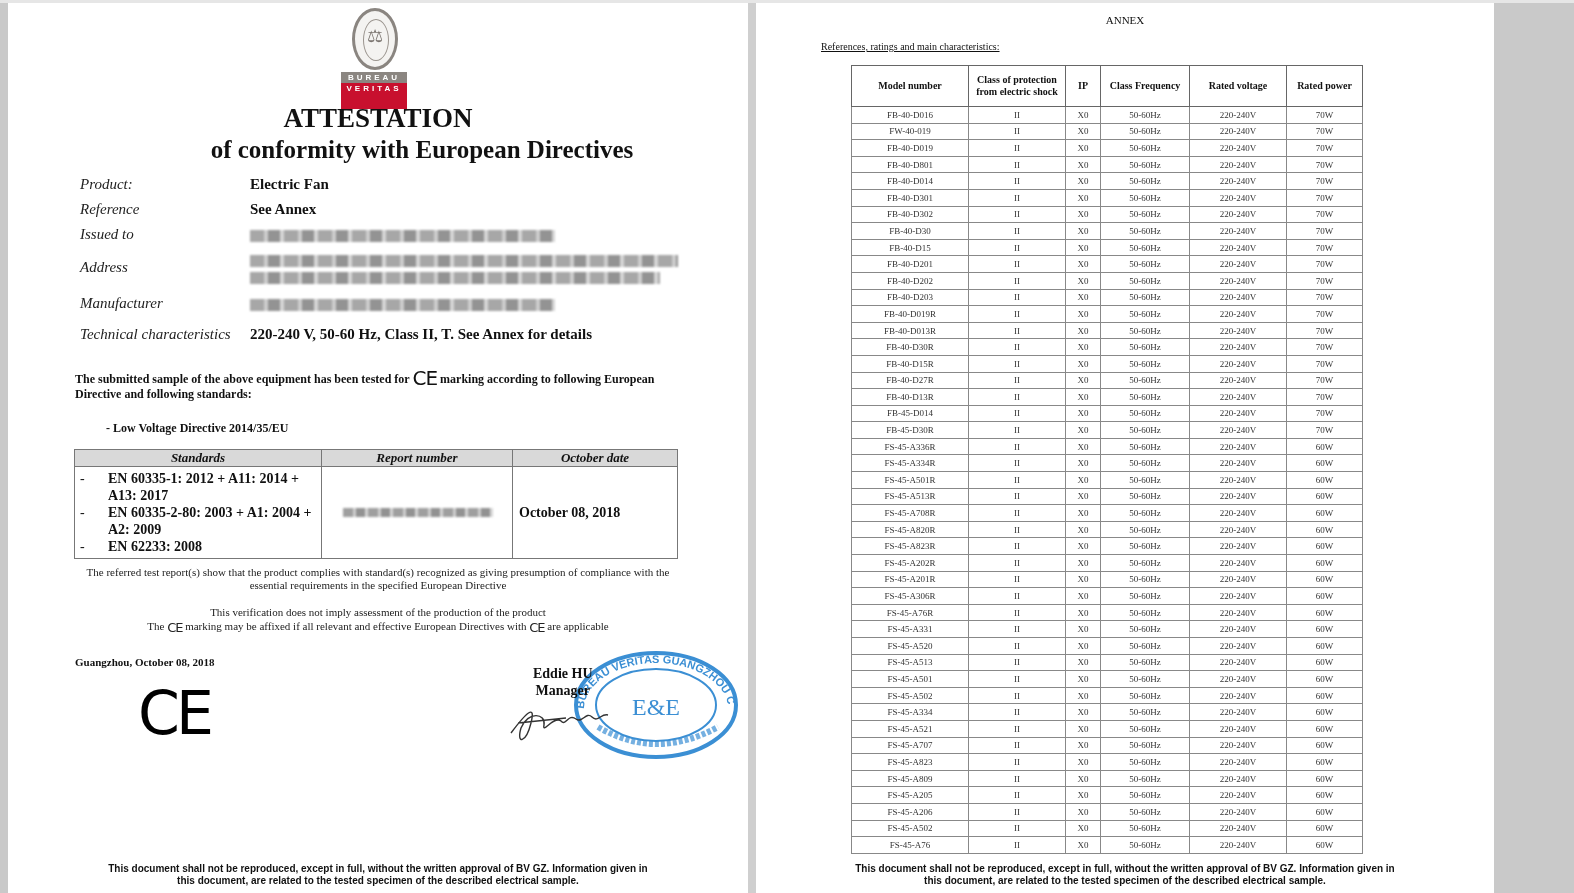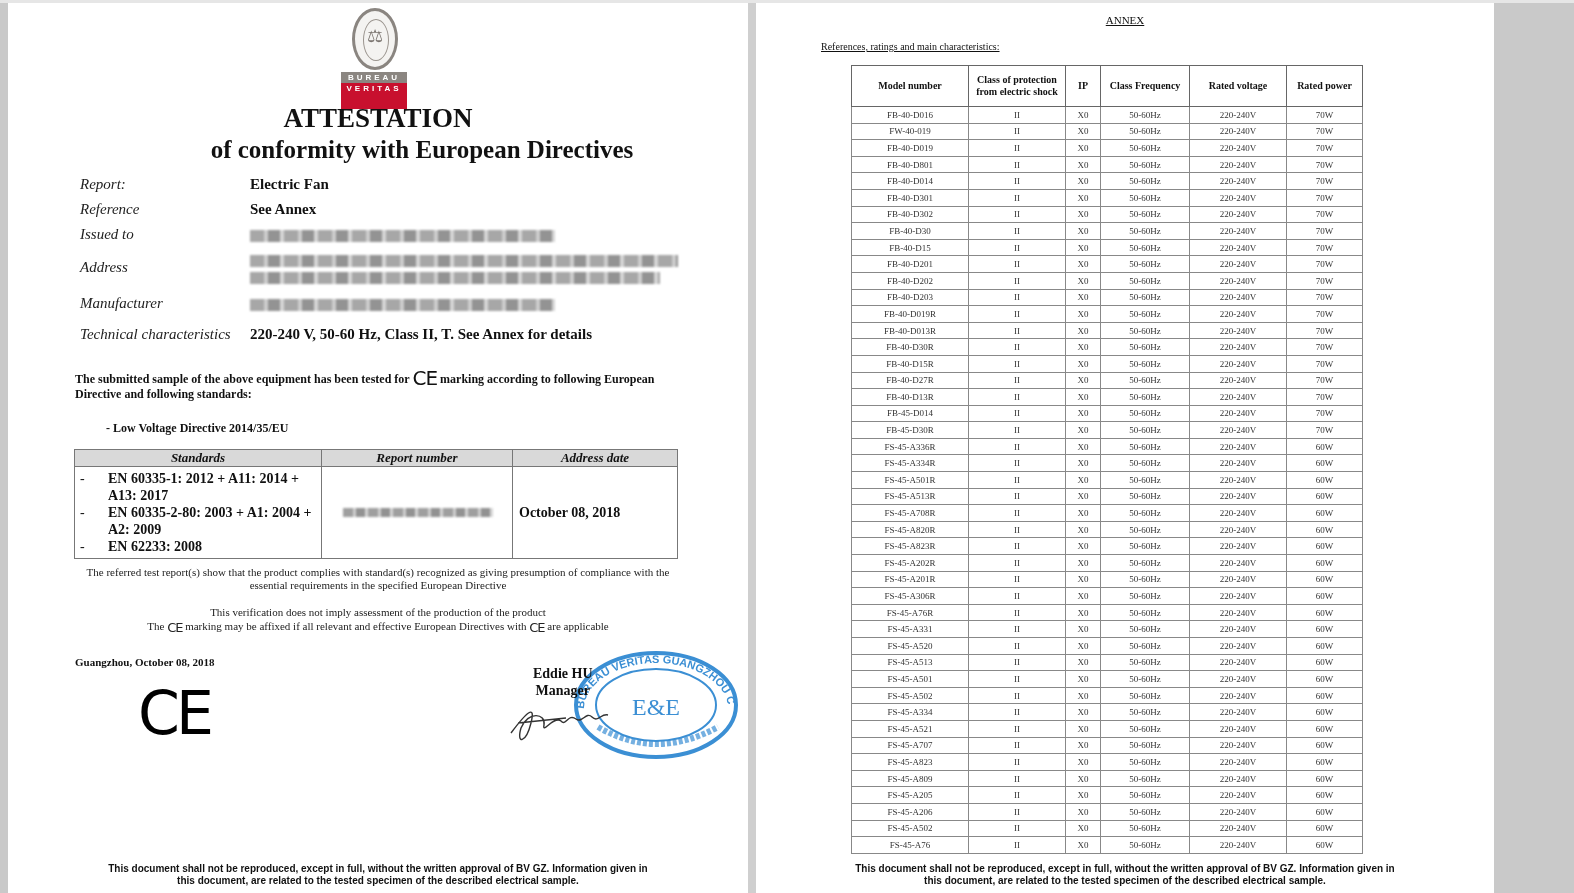--- a/index.html
+++ b/index.html
@@ -42,21 +42,21 @@
   .place-date { position:absolute; left:67px; top:653px; font-size:11px; font-weight:bold; }
   .ce-big { position:absolute; left:130px; top:675px; font-family:"DejaVu Sans", sans-serif; font-size:60px; letter-spacing:-4px; color:#000; line-height:70px; }
 
   .sig-name { position:absolute; left:525px; top:662px; font-size:14px; font-weight:bold; line-height:17px; text-align:center; }
   .stamp { position:absolute; left:560px; top:646px; width:170px; height:112px; }
   .signature { position:absolute; left:498px; top:690px; width:120px; height:55px; }
 
   .footer { position:absolute; left:0; width:100%; top:860px; text-align:center; font-family:"Liberation Sans", sans-serif; font-size:10px; font-weight:bold; line-height:12px; }
 
   
-  .annex-title { position:absolute; left:0; width:738px; top:11px; text-align:center; font-size:11px;text-decoration:underline; }
+  .annex-title { position:absolute; left:0; width:738px; top:11px; text-align:center; font-size:11px; }
   .annex-sub { position:absolute; left:65px; top:38px; font-size:10px; text-decoration:underline; }
   table.annex { position:absolute; left:95px; top:62px; width:512px; border-collapse:collapse; }
   table.annex th { font-size:10px; font-weight:bold; border:1px solid #666; line-height:12px; height:40px; padding:0 2px; }
   table.annex td { font-size:9px; border:1px solid #888; text-align:center; height:15.6px; padding:0; color:#333; line-height:12px; }
 </style>
 </head>
 <body>
 
 <div class="topbar"></div>
 
@@ -64,21 +64,21 @@
   <div class="bv-seal">
     <div class="bv-seal-inner"></div>
     <div class="bv-seal-figure">⚖</div>
   </div>
   <div class="bv-bureau">BUREAU</div>
   <div class="bv-veritas">VERITAS</div>
 
   <div class="title1">ATTESTATION</div>
   <div class="title2">of conformity with European Directives</div>
 
-  <div class="field-label" style="top:173px">Report:</div>
+  <div class="field-label" style="top:173px">Product:</div>
   <div class="field-value" style="top:173px">Electric Fan</div>
 
   <div class="field-label" style="top:198px">Reference</div>
   <div class="field-value" style="top:198px">See Annex</div>
 
   <div class="field-label" style="top:223px">Issued to</div>
   <div class="blurred" style="top:227px;width:305px"></div>
 
   <div class="field-label" style="top:256px">Address</div>
   <div class="blurred" style="top:252px;width:428px"></div>
@@ -95,21 +95,21 @@
     <span class="ce-inline">CE</span>
     <span>marking according to following European Directive and following standards:</span>
   </div>
   <div class="directive">- Low Voltage Directive 2014/35/EU</div>
 
   <table class="std">
     <thead>
       <tr>
         <th style="width:246px">Standards</th>
         <th style="width:190px">Report number</th>
-        <th>Address date</th>
+        <th>October date</th>
       </tr>
     </thead>
     <tbody>
       <tr style="height:86px">
         <td>
           <ul class="std-list">
             <li>
                 <span class="dash">-</span>
                 <span>EN 60335-1: 2012 + A11: 2014 + A13: 2017</span>
               </li>

